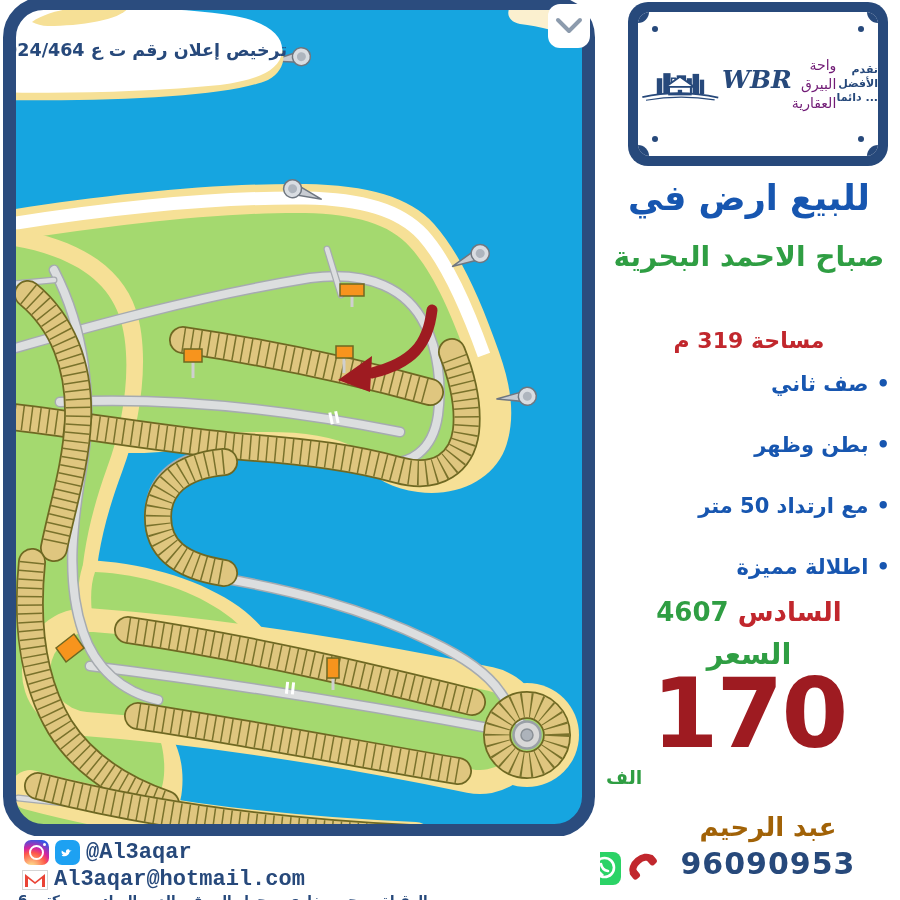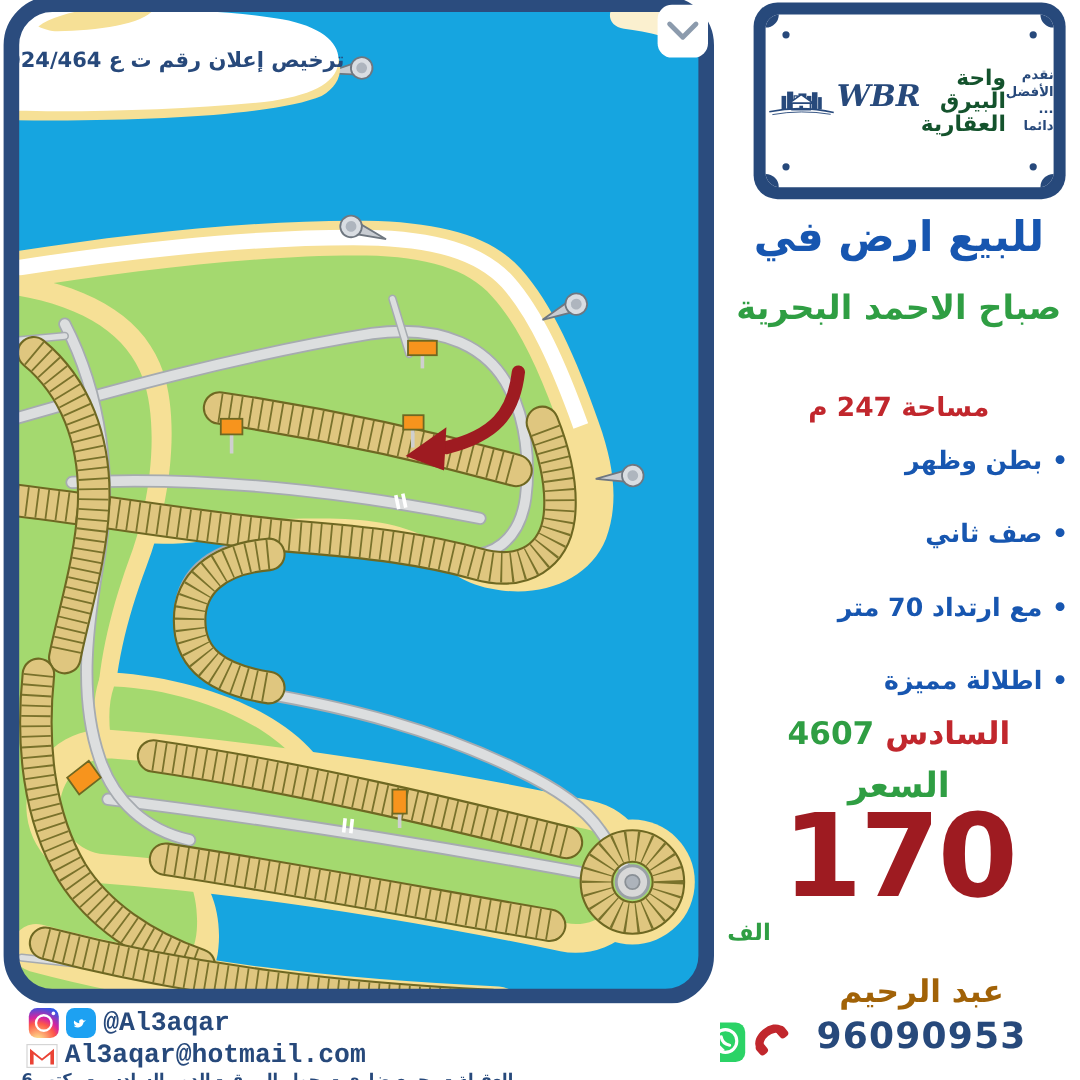--- a/index.html
+++ b/index.html
@@ -19,21 +19,21 @@
   
   .panel{position:absolute;left:598px;top:0;width:302px;height:840px;background:#fff;}
   .plaque{position:absolute;left:30px;top:2px;width:260px;height:164px;background:#27497B;border-radius:20px;}
   .plaque-inner{position:absolute;left:8px;top:8px;right:8px;bottom:8px;background:#fff;border:2px solid #27497B;
     border-radius:14px;overflow:hidden;display:flex;flex-direction:row;align-items:center;}
   .notch{position:absolute;width:22px;height:22px;border-radius:50%;background:#27497B;}
   .n-tl{left:-11px;top:-11px}.n-tr{right:-11px;top:-11px}.n-bl{left:-11px;bottom:-11px}.n-br{right:-11px;bottom:-11px}
   .pdot{position:absolute;width:6px;height:6px;border-radius:50%;background:#27497B;}
   .d-tl{left:14px;top:14px}.d-tr{right:14px;top:14px}.d-bl{left:14px;bottom:14px}.d-br{right:14px;bottom:14px}
   .wbr-text{font-family:"DejaVu Serif",serif;font-style:italic;font-weight:bold;font-size:25px;color:#27497B;line-height:24px;margin-top:-8px;}
-  .logo-name{font-weight:bold;font-size:18px;color:#14532d;line-height:19px;}
+  .logo-name{font-weight:normal;font-size:14px;color:#701a75;line-height:19px;}
   .logo-slogan{font-weight:bold;font-size:11px;color:#27497B;line-height:14px;}
   .h-center{position:absolute;left:0;width:100%;text-align:center;font-weight:bold;}
   .h1{top:178px;font-size:35px;color:#1756B0;}
   .h2{top:240px;font-size:28px;color:#2F9E43;}
   .h3{top:287px;font-size:22px;color:#1756B0;}
   .h4{top:328px;font-size:22px;color:#C1272D;}
   .features{position:absolute;right:10px;top:372px;width:285px;text-align:right;}
   .feature{direction:rtl;font-size:21px;font-weight:bold;color:#1756B0;margin-bottom:37px;}
   .feature .dot{margin-left:8px;}
   .plotline{top:597px;font-size:26px;direction:rtl;}
@@ -259,26 +259,26 @@
           <path d="M 22,91 Q 116,74 212,90" fill="none" stroke="#27497B" stroke-width="3"></path>
         </svg>
         <div class="wbr-text">WBR</div>
         <div class="logo-name" dir="rtl">واحة البيرق العقارية</div>
         <div class="logo-slogan" dir="rtl">نقدم الأفضل ... دائما</div>
       </div>
     </div>
 
     <div class="h-center h1" dir="rtl">للبيع ارض في</div>
     <div class="h-center h2" dir="rtl">صباح الاحمد البحرية</div>
-    <div class="h-center h4" dir="rtl">مساحة 247 م</div>
+    <div class="h-center h4" dir="rtl">مساحة 319 م</div>
 
     <div class="features">
+      <div class="feature"><span class="dot">•</span><span>صف ثاني</span></div>
       <div class="feature"><span class="dot">•</span><span>بطن وظهر</span></div>
-      <div class="feature"><span class="dot">•</span><span>صف ثاني</span></div>
-      <div class="feature"><span class="dot">•</span><span>مع ارتداد 70 متر</span></div>
+      <div class="feature"><span class="dot">•</span><span>مع ارتداد 50 متر</span></div>
       <div class="feature"><span class="dot">•</span><span>اطلالة مميزة</span></div>
     </div>
 
     <div class="h-center plotline">
       <span class="lbl">السادس</span>
       <span class="num">4607</span>
     </div>
     <div class="h-center price-lbl" dir="rtl">السعر</div>
     <div class="h-center price-val">170</div>
     <div class="price-unit" dir="rtl">الف</div>

